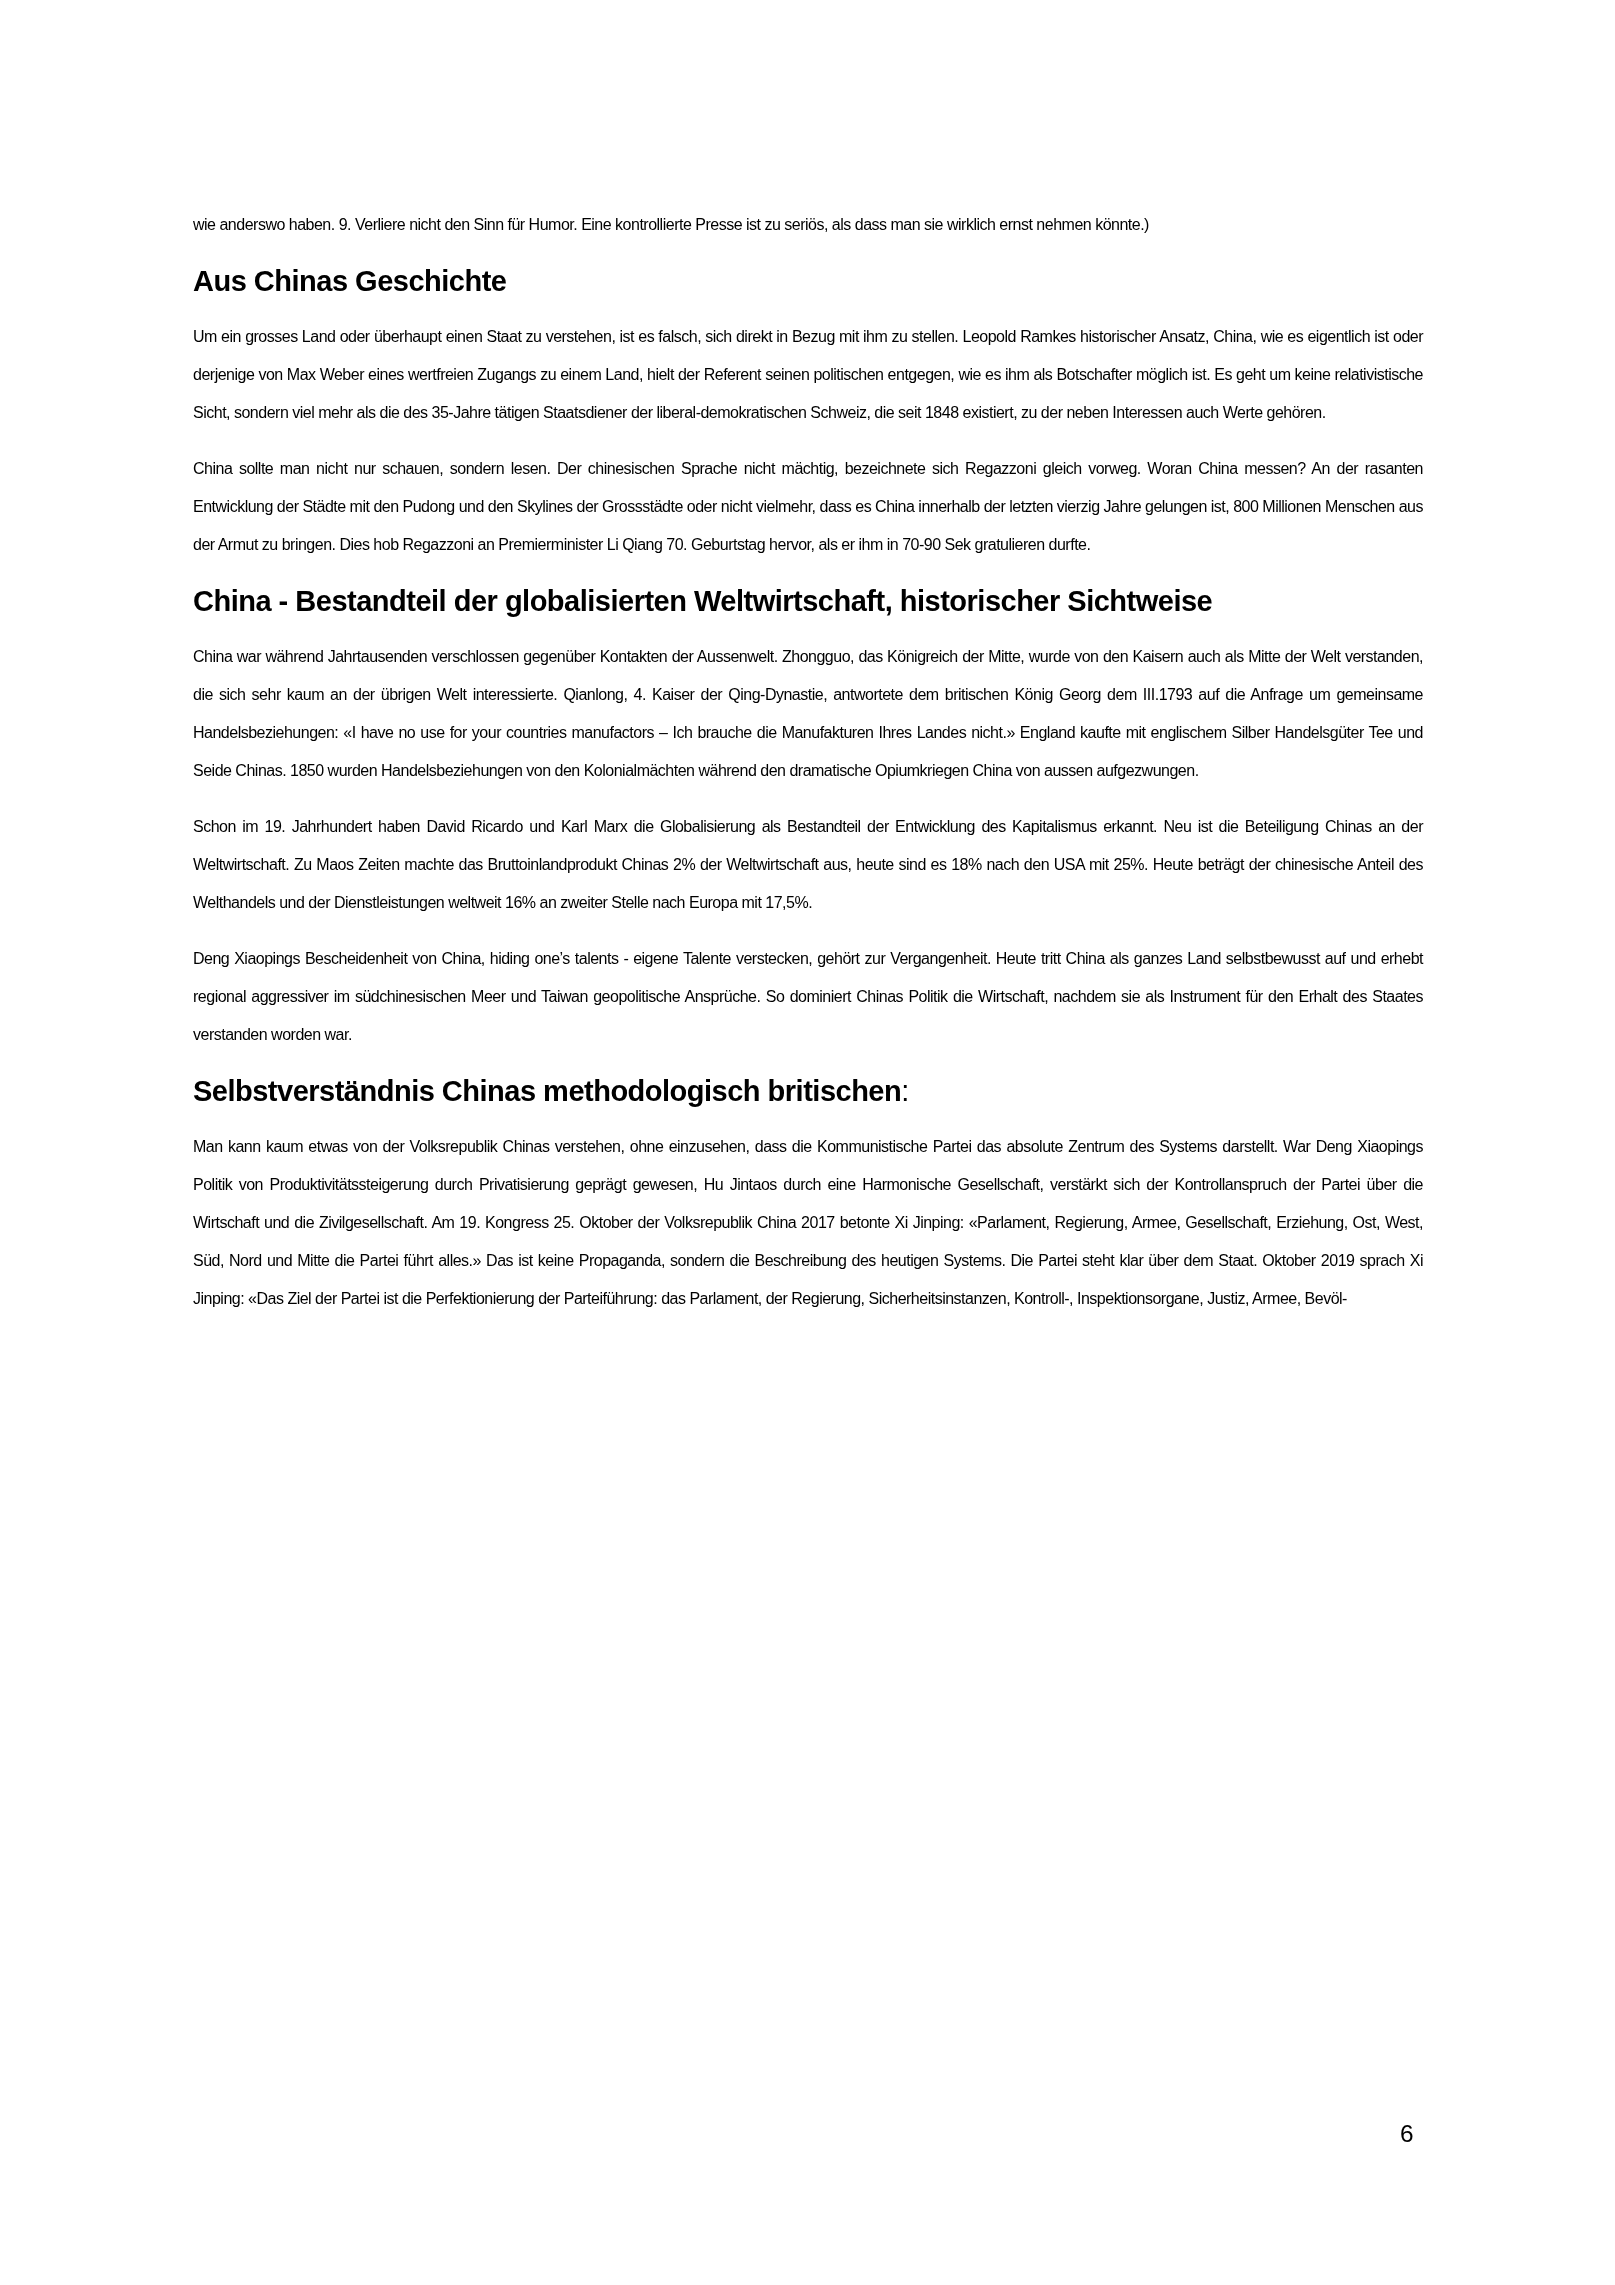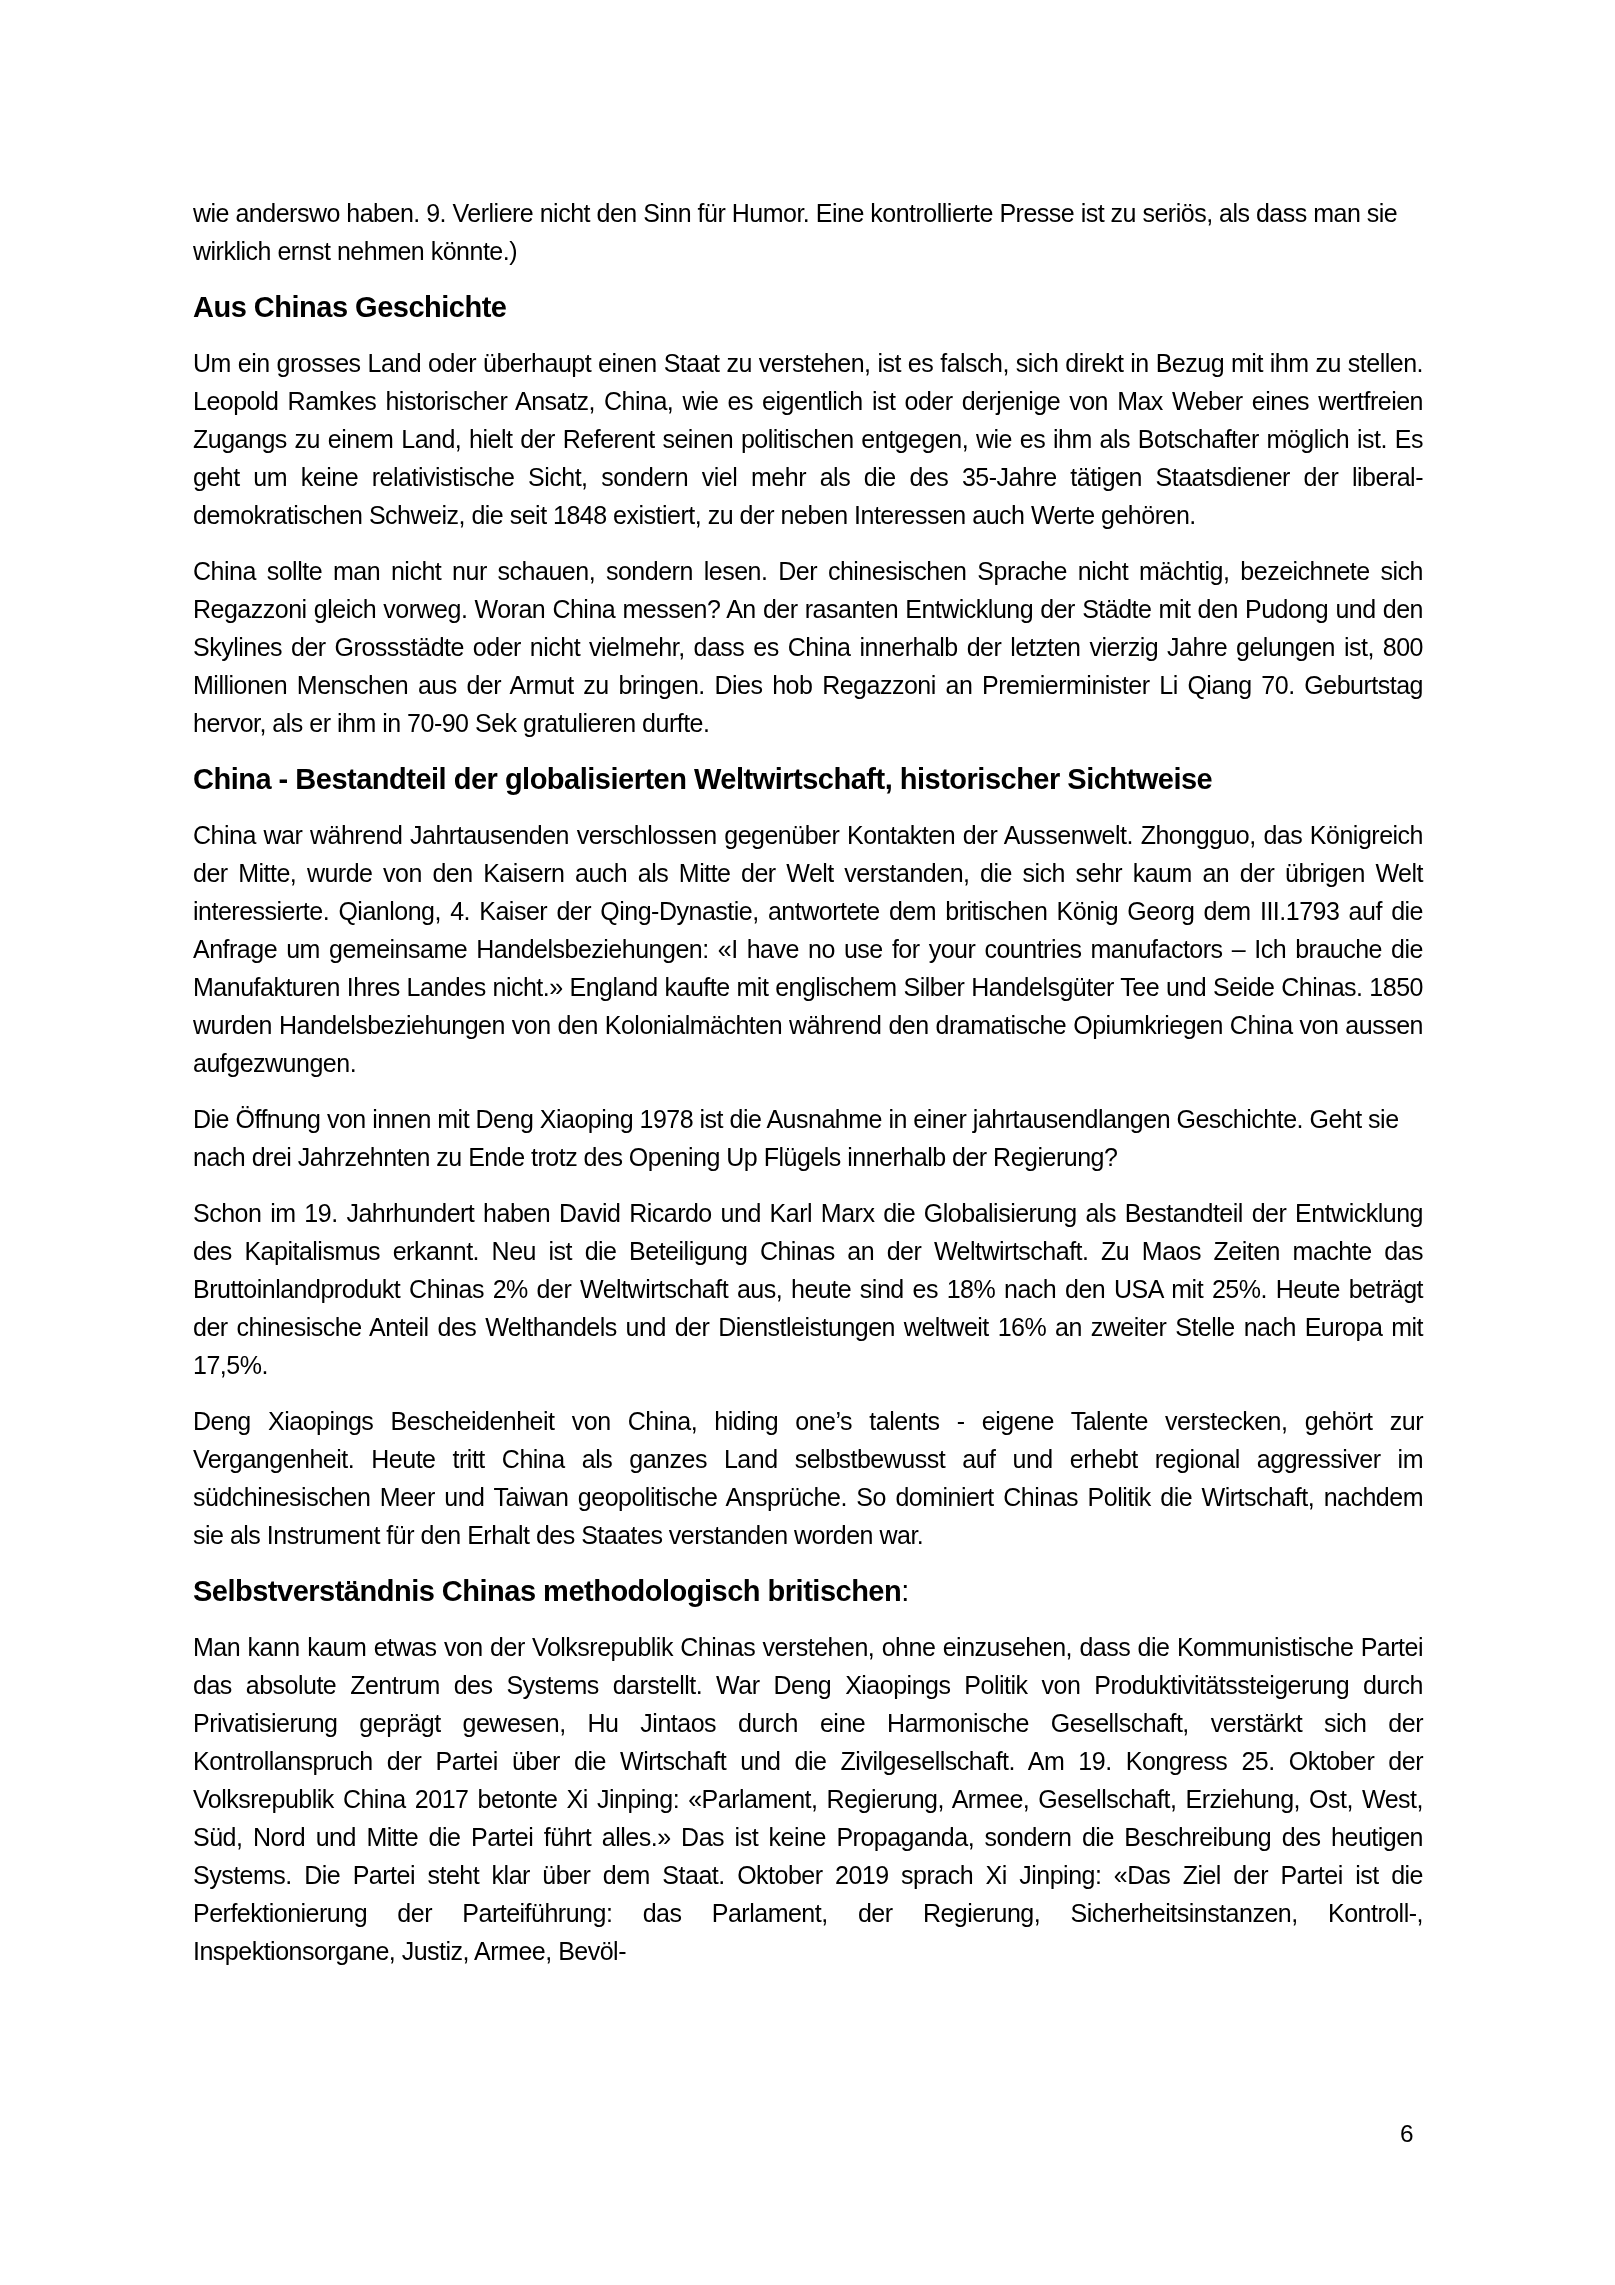--- a/index.html
+++ b/index.html
@@ -15,23 +15,23 @@
       font-family: "Liberation Sans", sans-serif;
       color: #000000;
     }
     .page {
       position: absolute;
       left: 193px;
       top: 194px;
       width: 1230px;
     }
     .para {
-      font-size: 25px;
+      font-size: 16px;
       line-height: 38px;
-      margin: 0 0 18px 0;
+      margin: 12px 0 18px 0;
       text-align: justify;
       letter-spacing: -0.5px;
       word-spacing: 0px;
     }
     .para.left {
       text-align: left;
     }
     .heading {
       font-size: 29px;
       line-height: 38px;
@@ -57,21 +57,20 @@
   <p class="heading">Aus Chinas Geschichte</p>
 
   <p class="para">Um ein grosses Land oder überhaupt einen Staat zu verstehen, ist es falsch, sich direkt in Bezug mit ihm zu stellen. Leopold Ramkes historischer Ansatz, China, wie es eigentlich ist oder derjenige von Max Weber eines wertfreien Zugangs zu einem Land, hielt der Referent seinen politischen entgegen, wie es ihm als Botschafter möglich ist. Es geht um keine relativistische Sicht, sondern viel mehr als die des 35-Jahre tätigen Staatsdiener der liberal-demokratischen Schweiz, die seit 1848 existiert, zu der neben Interessen auch Werte gehören.</p>
 
   <p class="para">China sollte man nicht nur schauen, sondern lesen. Der chinesischen Sprache nicht mächtig, bezeichnete sich Regazzoni gleich vorweg. Woran China messen? An der rasanten Entwicklung der Städte mit den Pudong und den Skylines der Grossstädte oder nicht vielmehr, dass es China innerhalb der letzten vierzig Jahre gelungen ist, 800 Millionen Menschen aus der Armut zu bringen. Dies hob Regazzoni an Premierminister Li Qiang 70. Geburtstag hervor, als er ihm in 70-90 Sek gratulieren durfte.</p>
 
   <p class="heading">China - Bestandteil der globalisierten Weltwirtschaft, historischer Sichtweise</p>
 
   <p class="para">China war während Jahrtausenden verschlossen gegenüber Kontakten der Aussenwelt. Zhongguo, das Königreich der Mitte, wurde von den Kaisern auch als Mitte der Welt verstanden, die sich sehr kaum an der übrigen Welt interessierte. Qianlong, 4. Kaiser der Qing-Dynastie, antwortete dem britischen König Georg dem III.1793 auf die Anfrage um gemeinsame Handelsbeziehungen:  «I have no use for your countries manufactors – Ich brauche die Manufakturen Ihres Landes nicht.» England kaufte mit englischem Silber Handelsgüter Tee und Seide Chinas. 1850 wurden Handelsbeziehungen von den Kolonialmächten während den dramatische Opiumkriegen China von aussen aufgezwungen.</p>
 
-  <p class="para left">Die Öffnung von innen mit Deng Xiaoping 1978 ist die Ausnahme in einer jahrtausendlangen Geschichte. Geht sie nach drei Jahrzehnten zu Ende trotz des Opening Up Flügels innerhalb der Regierung?</p>
 
   <p class="para">Schon im 19. Jahrhundert haben David Ricardo und Karl Marx die Globalisierung als Bestandteil der Entwicklung des Kapitalismus erkannt. Neu ist die Beteiligung Chinas an der Weltwirtschaft. Zu Maos Zeiten machte das Bruttoinlandprodukt Chinas 2% der Weltwirtschaft aus, heute sind es 18% nach den USA mit 25%. Heute beträgt der chinesische Anteil des Welthandels und der Dienstleistungen weltweit 16% an zweiter Stelle nach Europa mit 17,5%.</p>
 
   <p class="para">Deng Xiaopings Bescheidenheit von China, hiding one’s talents - eigene Talente verstecken, gehört zur Vergangenheit. Heute tritt China als ganzes Land selbstbewusst auf und erhebt regional aggressiver im südchinesischen Meer und Taiwan geopolitische Ansprüche. So dominiert Chinas Politik die Wirtschaft, nachdem sie als Instrument für den Erhalt des Staates verstanden worden war.</p>
 
   <p class="heading" style="font-weight:normal;"><b>Selbstverständnis Chinas methodologisch britischen</b><span>:</span></p>
 
   <p class="para" style="margin-bottom:0;">Man kann kaum etwas von der Volksrepublik Chinas verstehen, ohne einzusehen, dass die Kommunistische Partei das absolute Zentrum des Systems darstellt. War Deng Xiaopings Politik von Produktivitätssteigerung durch Privatisierung geprägt gewesen, Hu Jintaos durch eine Harmonische Gesellschaft, verstärkt sich der Kontrollanspruch der Partei über die Wirtschaft und die Zivilgesellschaft. Am 19. Kongress 25. Oktober der Volksrepublik China 2017 betonte Xi Jinping: «Parlament, Regierung, Armee, Gesellschaft, Erziehung, Ost, West, Süd, Nord und Mitte die Partei führt alles.» Das ist keine Propaganda, sondern die Beschreibung des heutigen Systems. Die Partei steht klar über dem Staat. Oktober 2019 sprach Xi Jinping: «Das Ziel der Partei ist die Perfektionierung der Parteiführung: das Parlament, der Regierung, Sicherheitsinstanzen, Kontroll-, Inspektionsorgane, Justiz, Armee, Bevöl-</p>
 </div>
 

